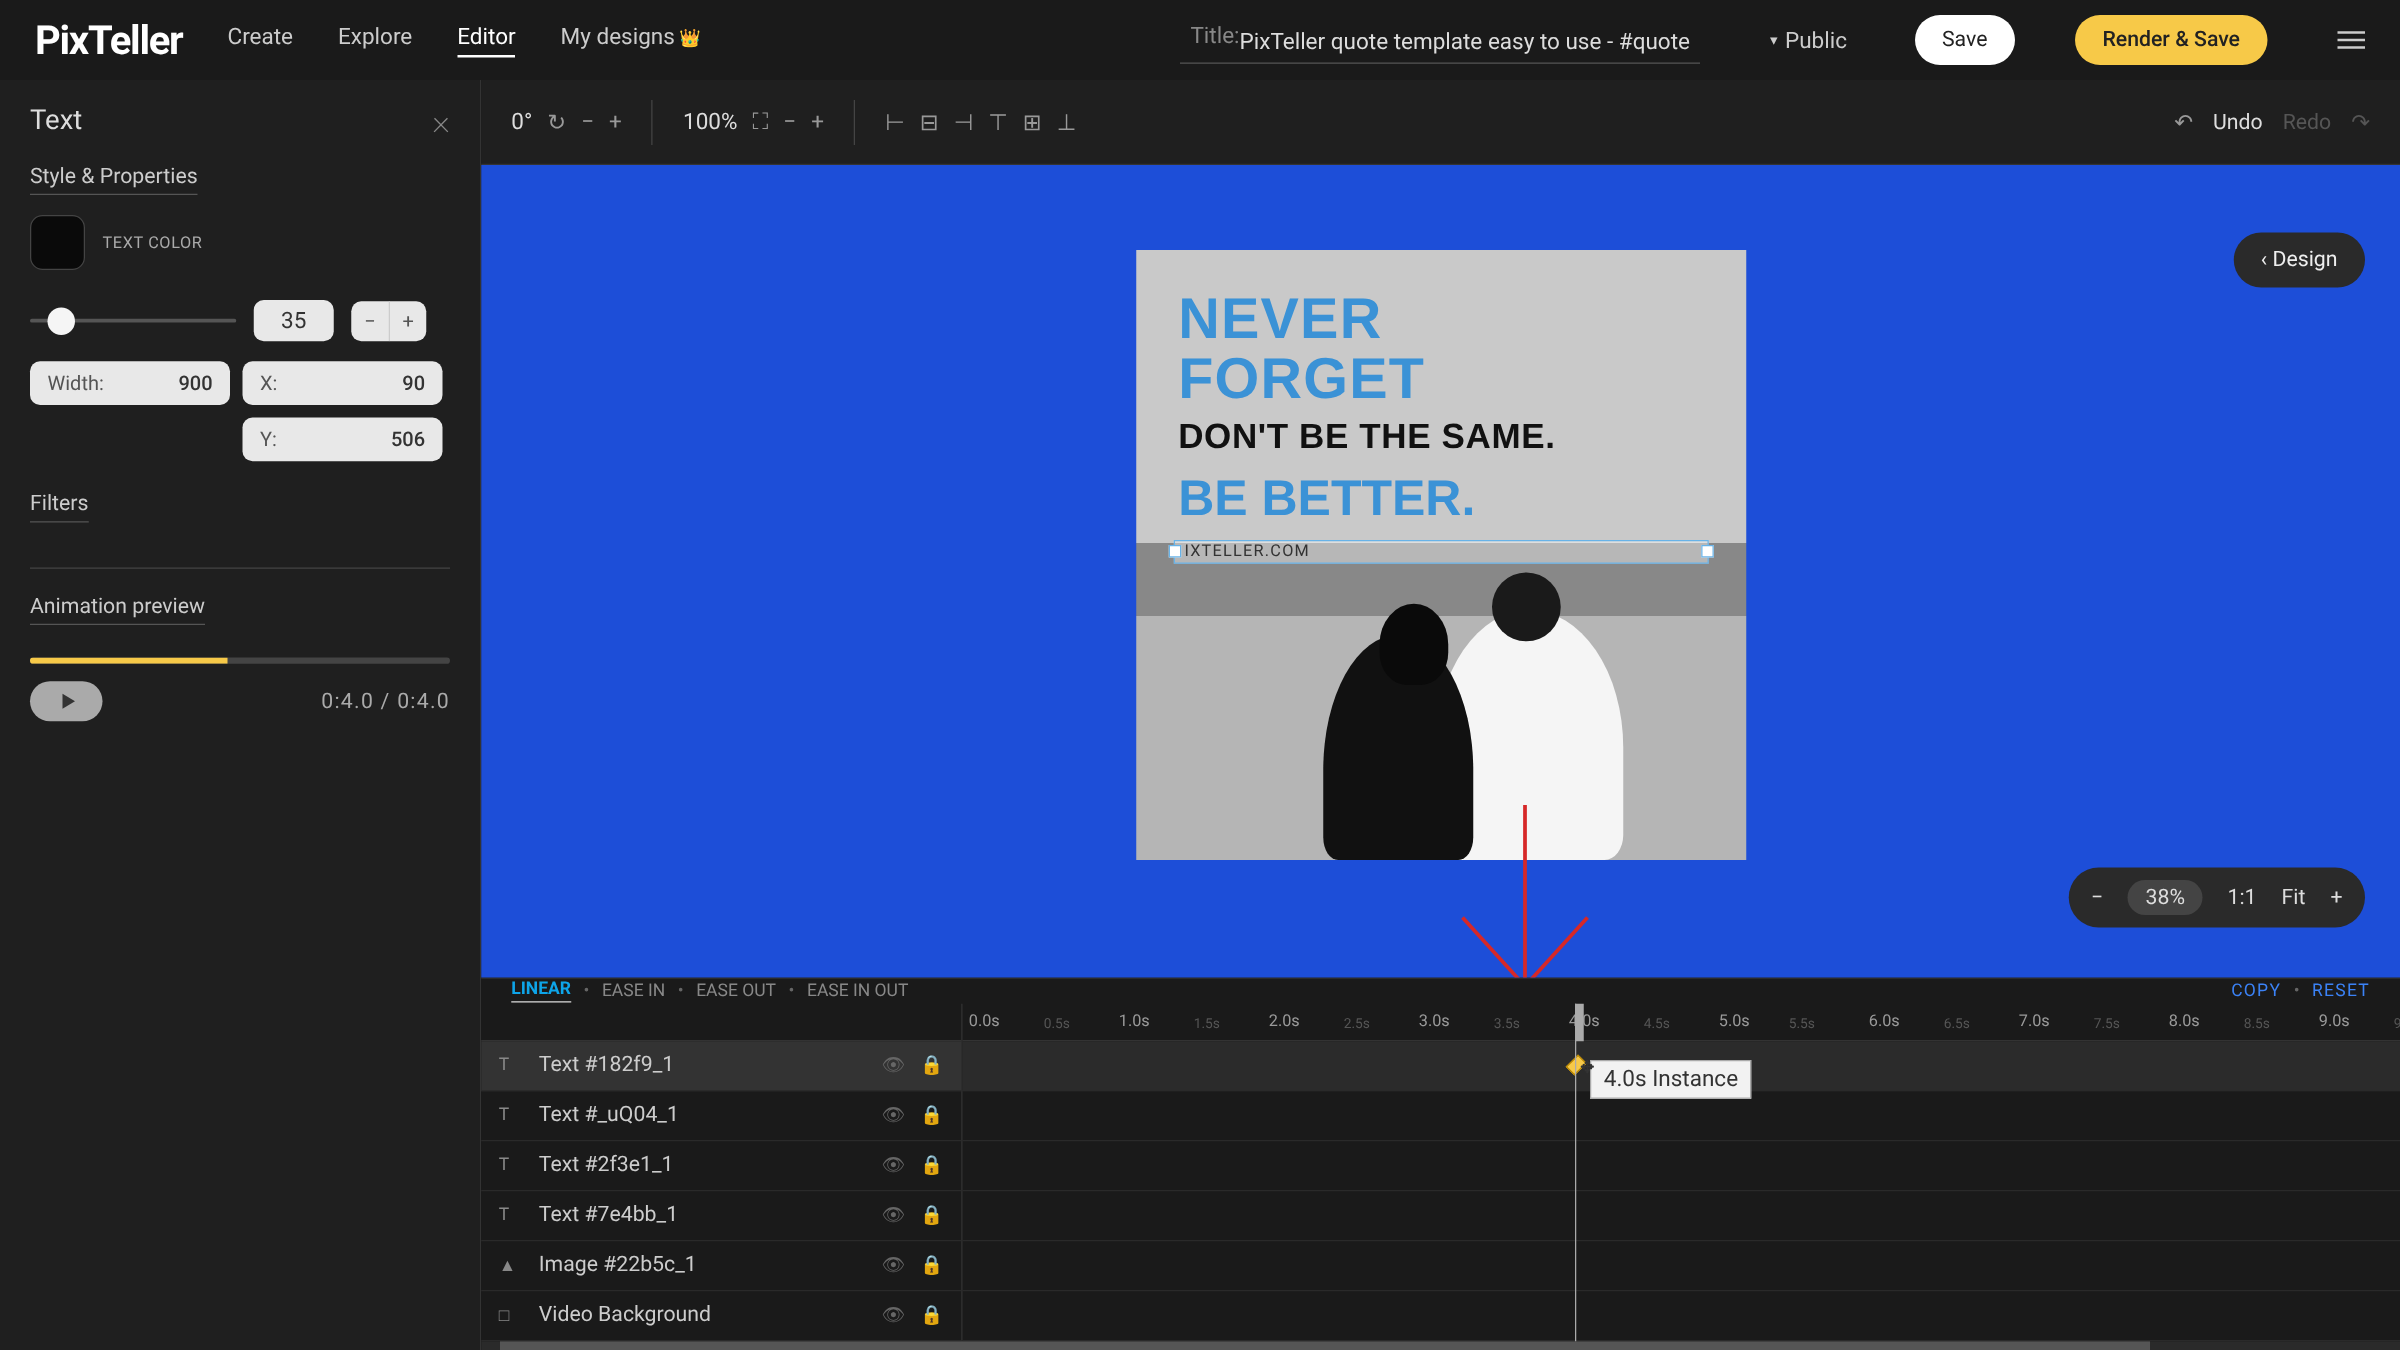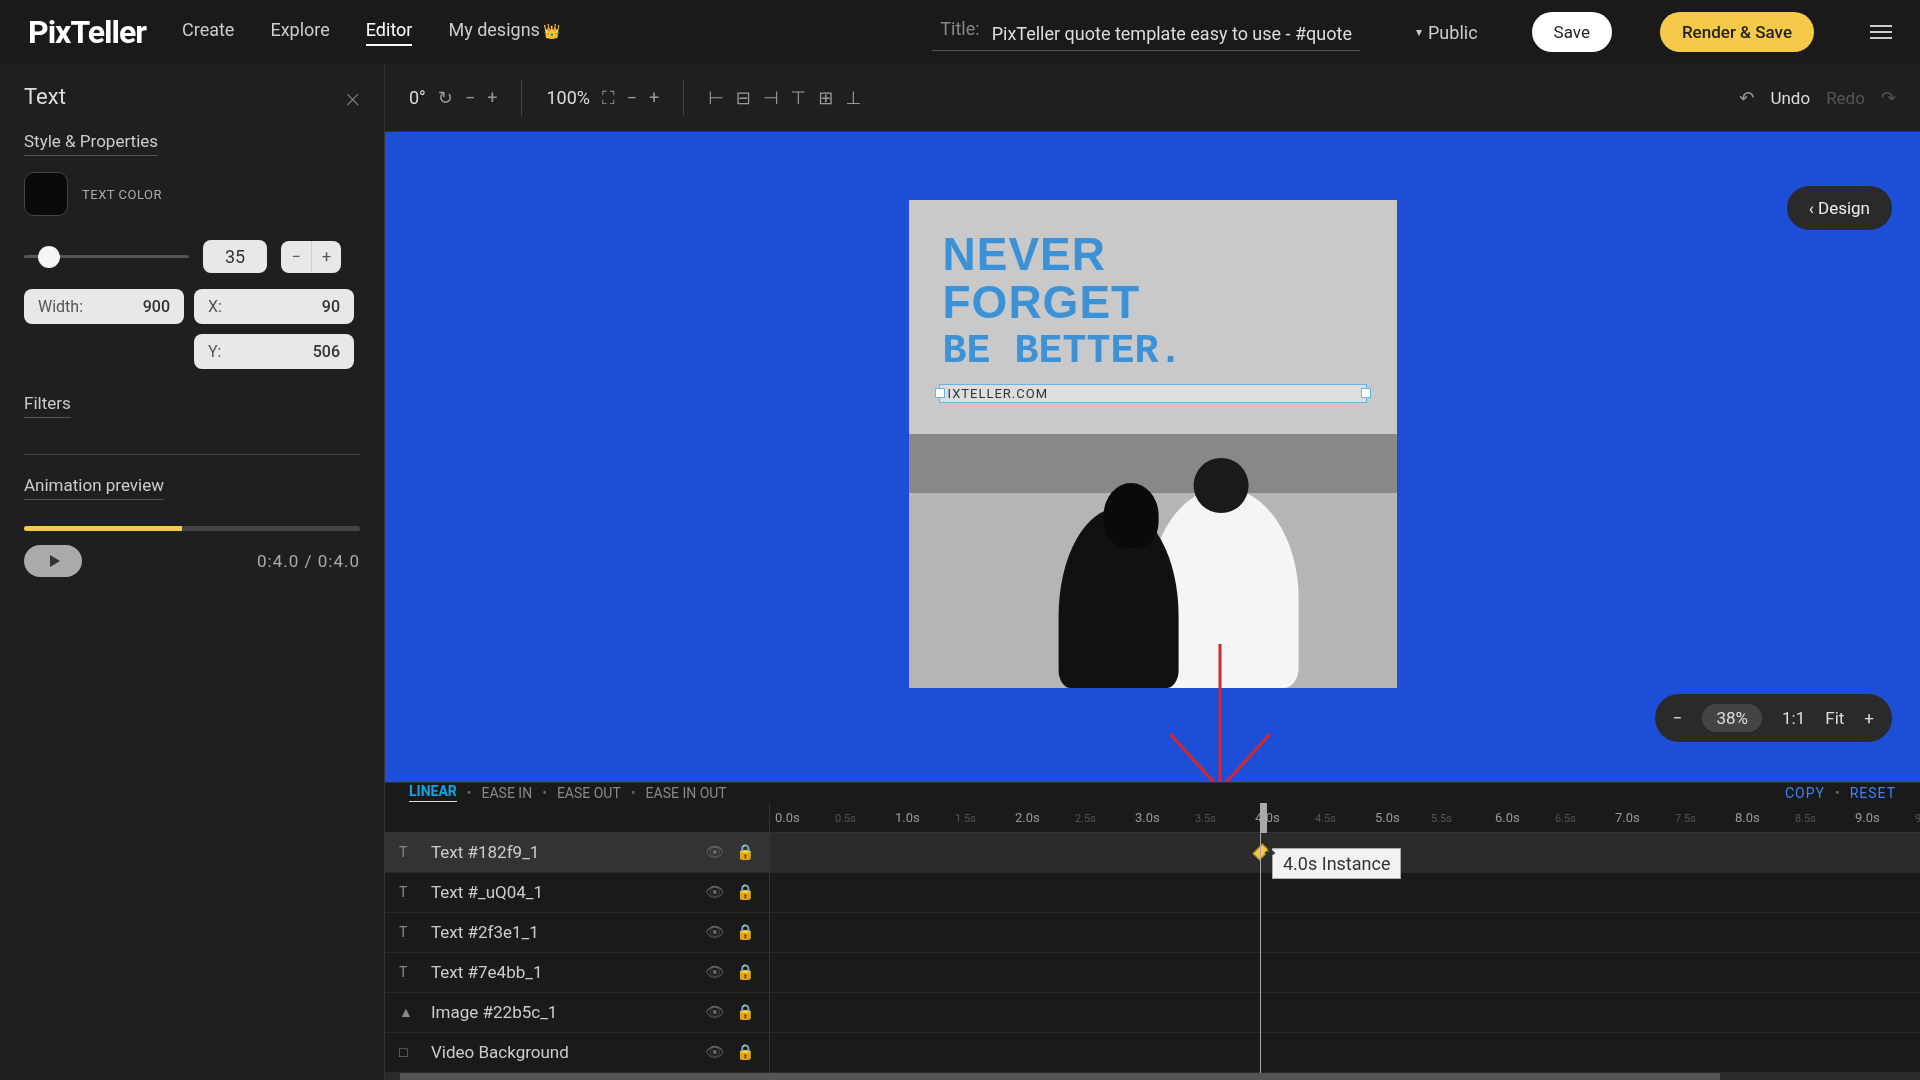--- a/index.html
+++ b/index.html
@@ -6,21 +6,21 @@
 body { width: 1920px; height: 1080px; overflow: hidden; background: #1a1a1a; color: #ccc; }
 
 
 .topnav { height: 64px; background: #1a1a1a; display: flex; align-items: center; padding: 0 28px; gap: 36px; }
 .logo { font-size: 32px; font-weight: 700; color: #fff; letter-spacing: -1px; }
 .nav-links { display: flex; gap: 36px; }
 .nav-link { color: #ccc; font-size: 18px; cursor: pointer; padding-bottom: 4px; }
 .nav-link.active { color: #fff; border-bottom: 2px solid #fff; }
 .nav-link.crown::after { content: " 👑"; font-size: 14px; }
 .spacer { flex: 1; }
-.title-area { display: flex; align-items: center; gap: 12px; border-bottom: 1px solid #555; padding: 0 8px 6px 8px; }
+.title-area { display: flex; align-items: center; border-bottom: 1px solid #555; padding: 0 8px 6px 8px; }
 .title-label { color: #888; font-size: 18px; }
 .title-text { color: #ddd; font-size: 18px; margin-top: 10px; }
 .visibility { display: flex; align-items: center; gap: 6px; margin-left: 20px; color: #ccc; font-size: 18px; }
 .vis-caret { font-size: 12px; }
 .btn-save { background: #fff; color: #222; border-radius: 22px; padding: 10px 22px; font-size: 17px; margin-left: 18px; cursor: pointer; }
 .btn-render { background: #f7c948; color: #222; border-radius: 22px; padding: 10px 22px; font-size: 17px; margin-left: 12px; font-weight: 500; cursor: pointer; }
 .hamburger { margin-left: 20px; display: flex; flex-direction: column; gap: 4px; cursor: pointer; }
 .hamburger span { width: 22px; height: 2px; background: #ccc; }
 
 
@@ -68,21 +68,21 @@
 .design-badge { position: absolute; top: 54px; right: 28px; background: #2a2a2a; color: #eee; padding: 12px 22px; border-radius: 26px; font-size: 17px; }
 .design-badge::before { content: "‹ "; }
 .zoom-pill { position: absolute; bottom: 40px; right: 28px; background: #2a2a2a; border-radius: 26px; padding: 10px 18px; display: flex; align-items: center; gap: 20px; color: #ddd; font-size: 17px; }
 .zoom-pct { background: #444; padding: 4px 14px; border-radius: 16px; }
 .zoom-pill span { cursor: pointer; }
 
 .artboard { position: absolute; top: 68px; left: 50%; transform: translateX(-50%); width: 488px; height: 488px; background: linear-gradient(#c9c9c9 0%, #c9c9c9 48%, #888 48%, #888 60%, #b5b5b5 60%); }
 .q-text { padding: 30px 34px 0 34px; }
 .q-line1 { font-size: 46px; font-weight: 900; color: #3b92d6; letter-spacing: 1px; line-height: 1.05; font-family: Impact, sans-serif; }
 .q-line2 { font-size: 28px; font-weight: 900; color: #111; margin-top: 6px; font-family: Impact, sans-serif; letter-spacing: 0.5px; }
-.q-line3 { font-size: 40px; font-weight: 900; color: #3b92d6; margin-top: 2px; font-family: Liberation Mono, monospace; }
+.q-line3 { font-size: 40px; font-weight: 900; color: #3b92d6; margin-top: 12px; font-family: Liberation Sans, sans-serif; }
 .q-url-wrap { margin: 10px 30px 0 30px; border: 1px solid #68b3e8; background: rgba(255,255,255,0.4); padding: 1px 8px; position: relative; }
 .q-url-wrap::before, .q-url-wrap::after { content: ""; position: absolute; width: 8px; height: 8px; border: 1px solid #68b3e8; background: #fff; top: 50%; transform: translateY(-50%); }
 .q-url-wrap::before { left: -5px; }
 .q-url-wrap::after { right: -5px; }
 .q-url { font-size: 13px; color: #333; letter-spacing: 1px; }
 .couple { position: absolute; bottom: 0; left: 50%; transform: translateX(-44%); width: 260px; height: 230px; }
 .person-dark { position: absolute; bottom: 0; left: 20px; width: 120px; height: 180px; background: #111; border-radius: 50% 50% 10% 10% / 60% 60% 10% 10%; }
 .person-white { position: absolute; bottom: 0; right: 0; width: 150px; height: 200px; background: #f5f5f5; border-radius: 50% 50% 10% 10% / 55% 55% 10% 10%; }
 .head-dark { position: absolute; top: -25px; right: 20px; width: 55px; height: 65px; background: #0a0a0a; border-radius: 50% 50% 40% 40%; }
 .head-white { position: absolute; top: -30px; left: 45px; width: 55px; height: 55px; background: #1a1a1a; border-radius: 50%; }
@@ -233,20 +233,21 @@
         <span class="tb-icon" style="color:#555">↷</span>
       </div>
     </div>
 
     <div class="canvas-bg">
       <div class="design-badge">Design</div>
       <div class="artboard">
         <div class="q-text">
           <div class="q-line1">NEVER</div>
           <div class="q-line1">FORGET</div>
+          <div class="q-line2">DON'T BE THE SAME.</div>
           <div class="q-line3">BE BETTER.</div>
         </div>
         <div class="q-url-wrap">
           <div class="q-url">IXTELLER.COM</div>
         </div>
         <div class="couple">
           <div class="person-white">
               <div class="head-white"></div>
             </div>
           <div class="person-dark">

